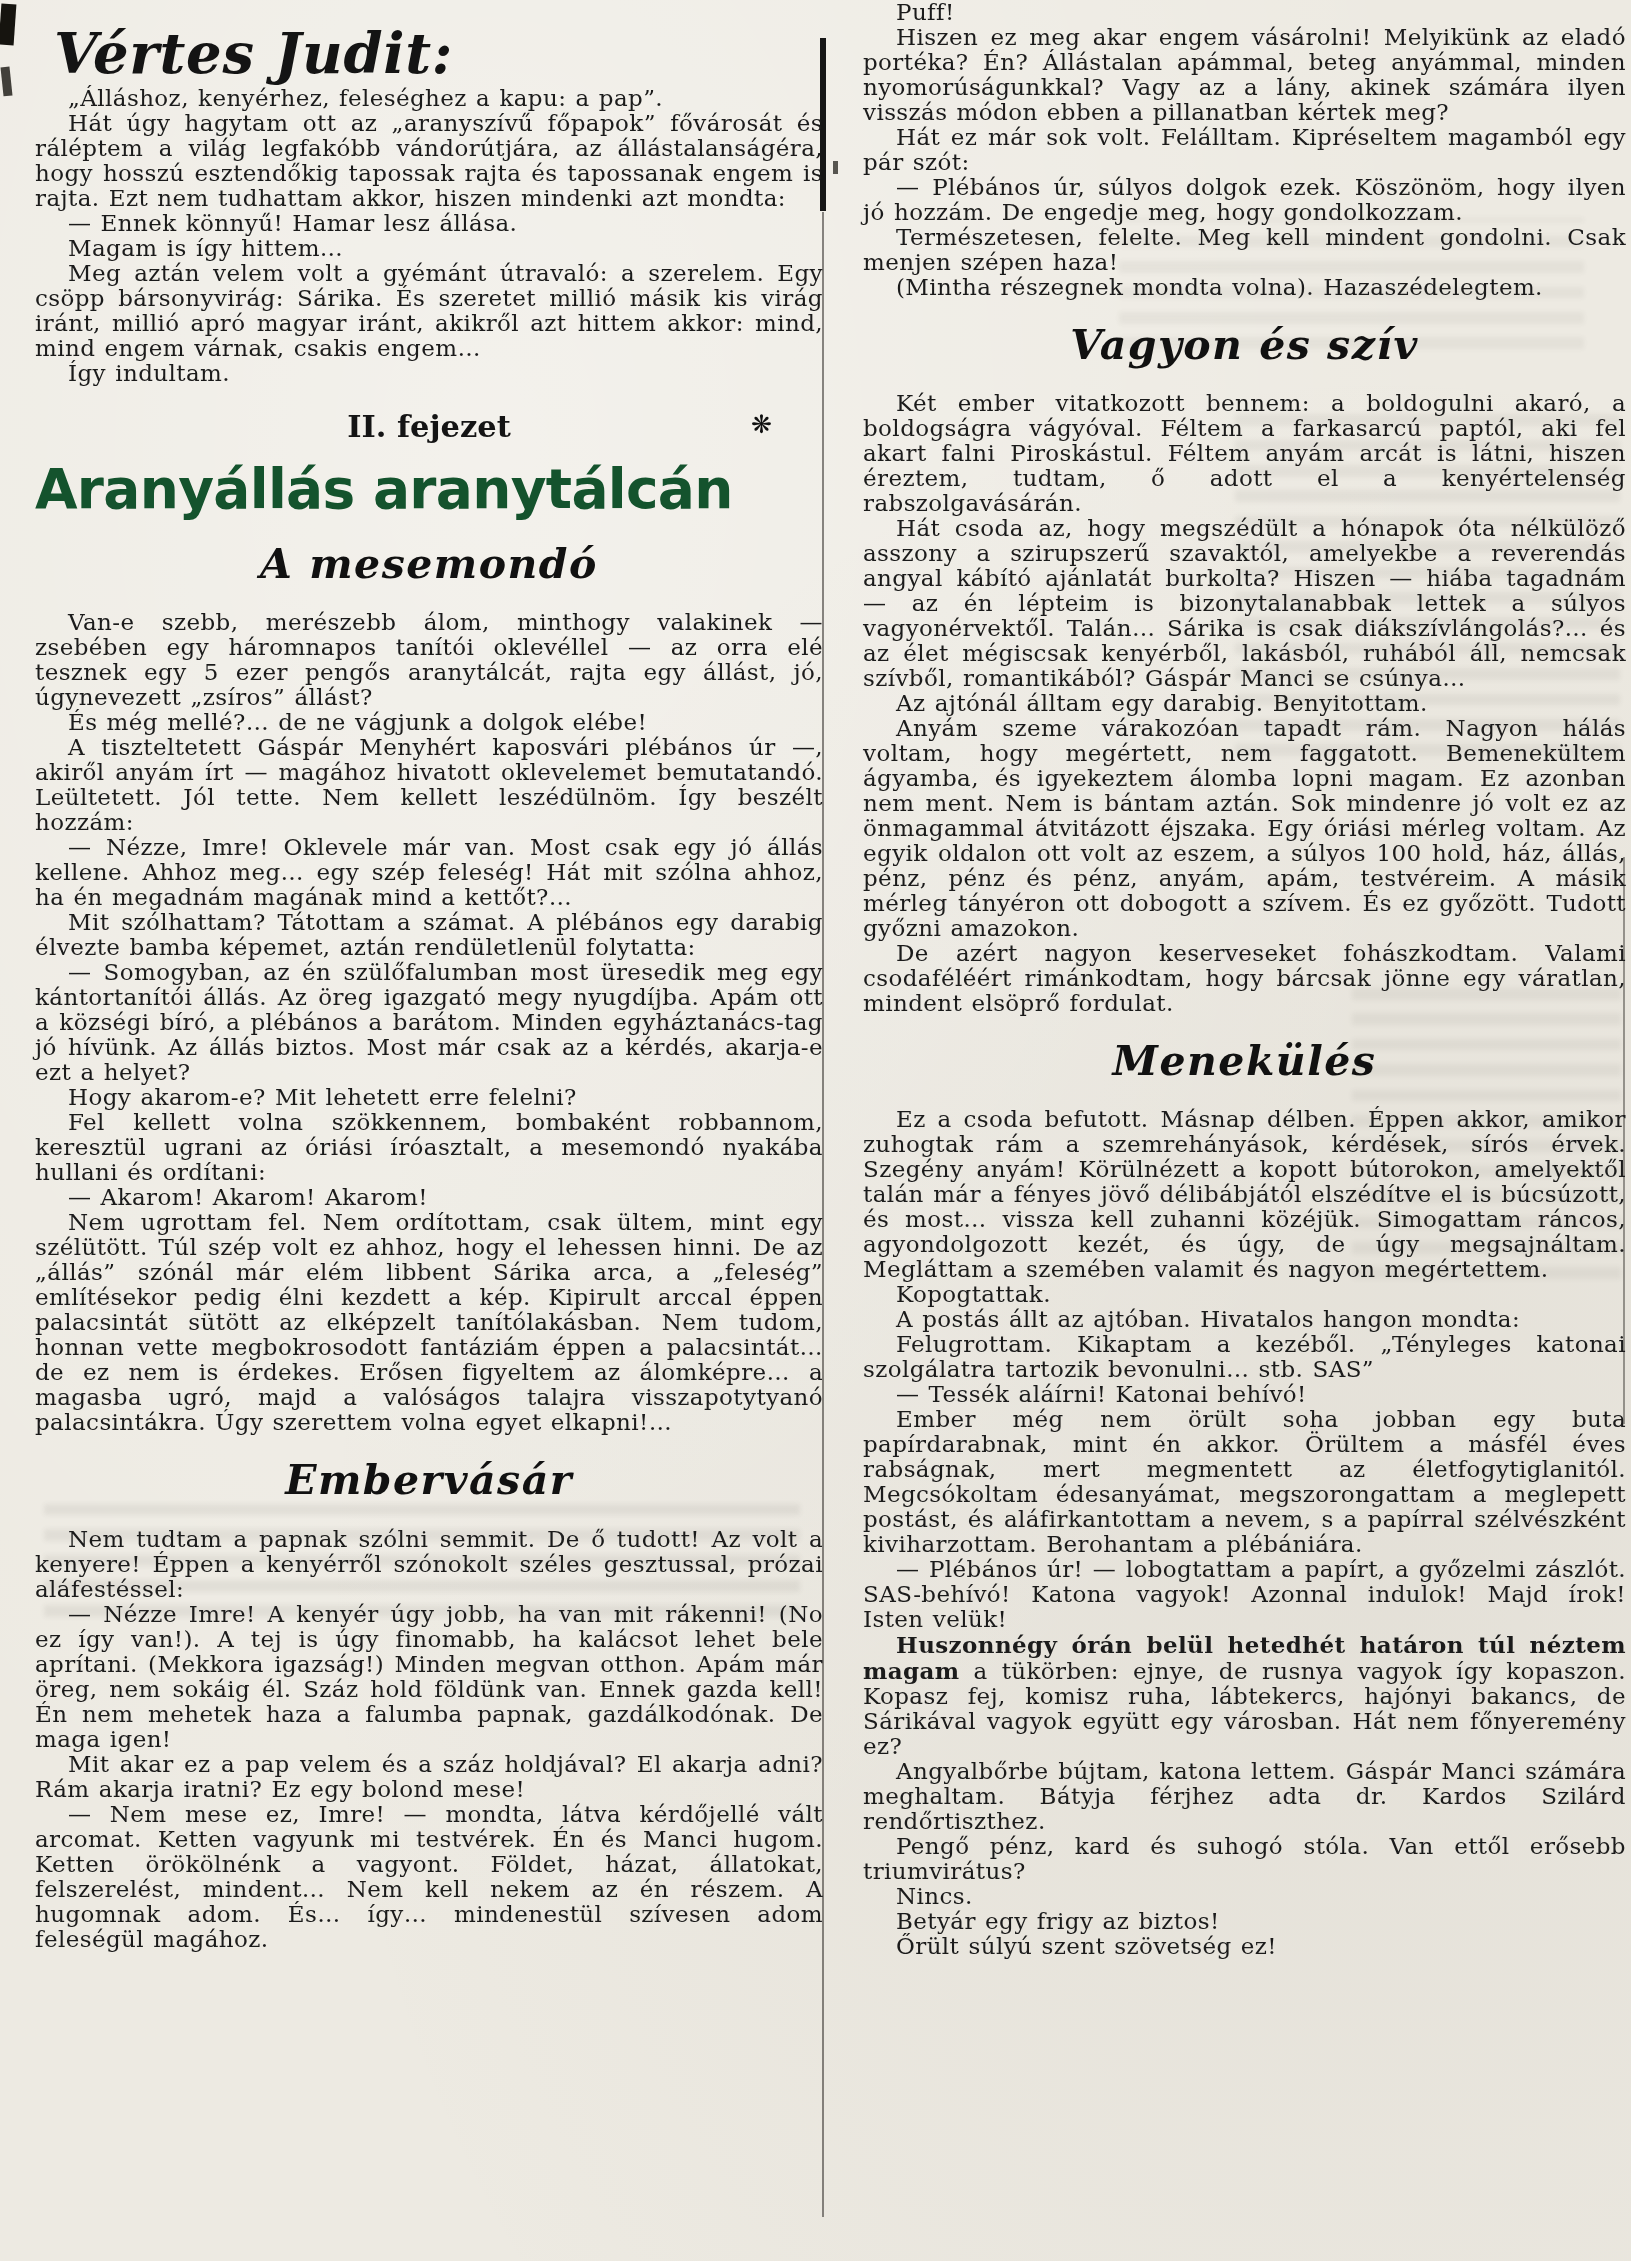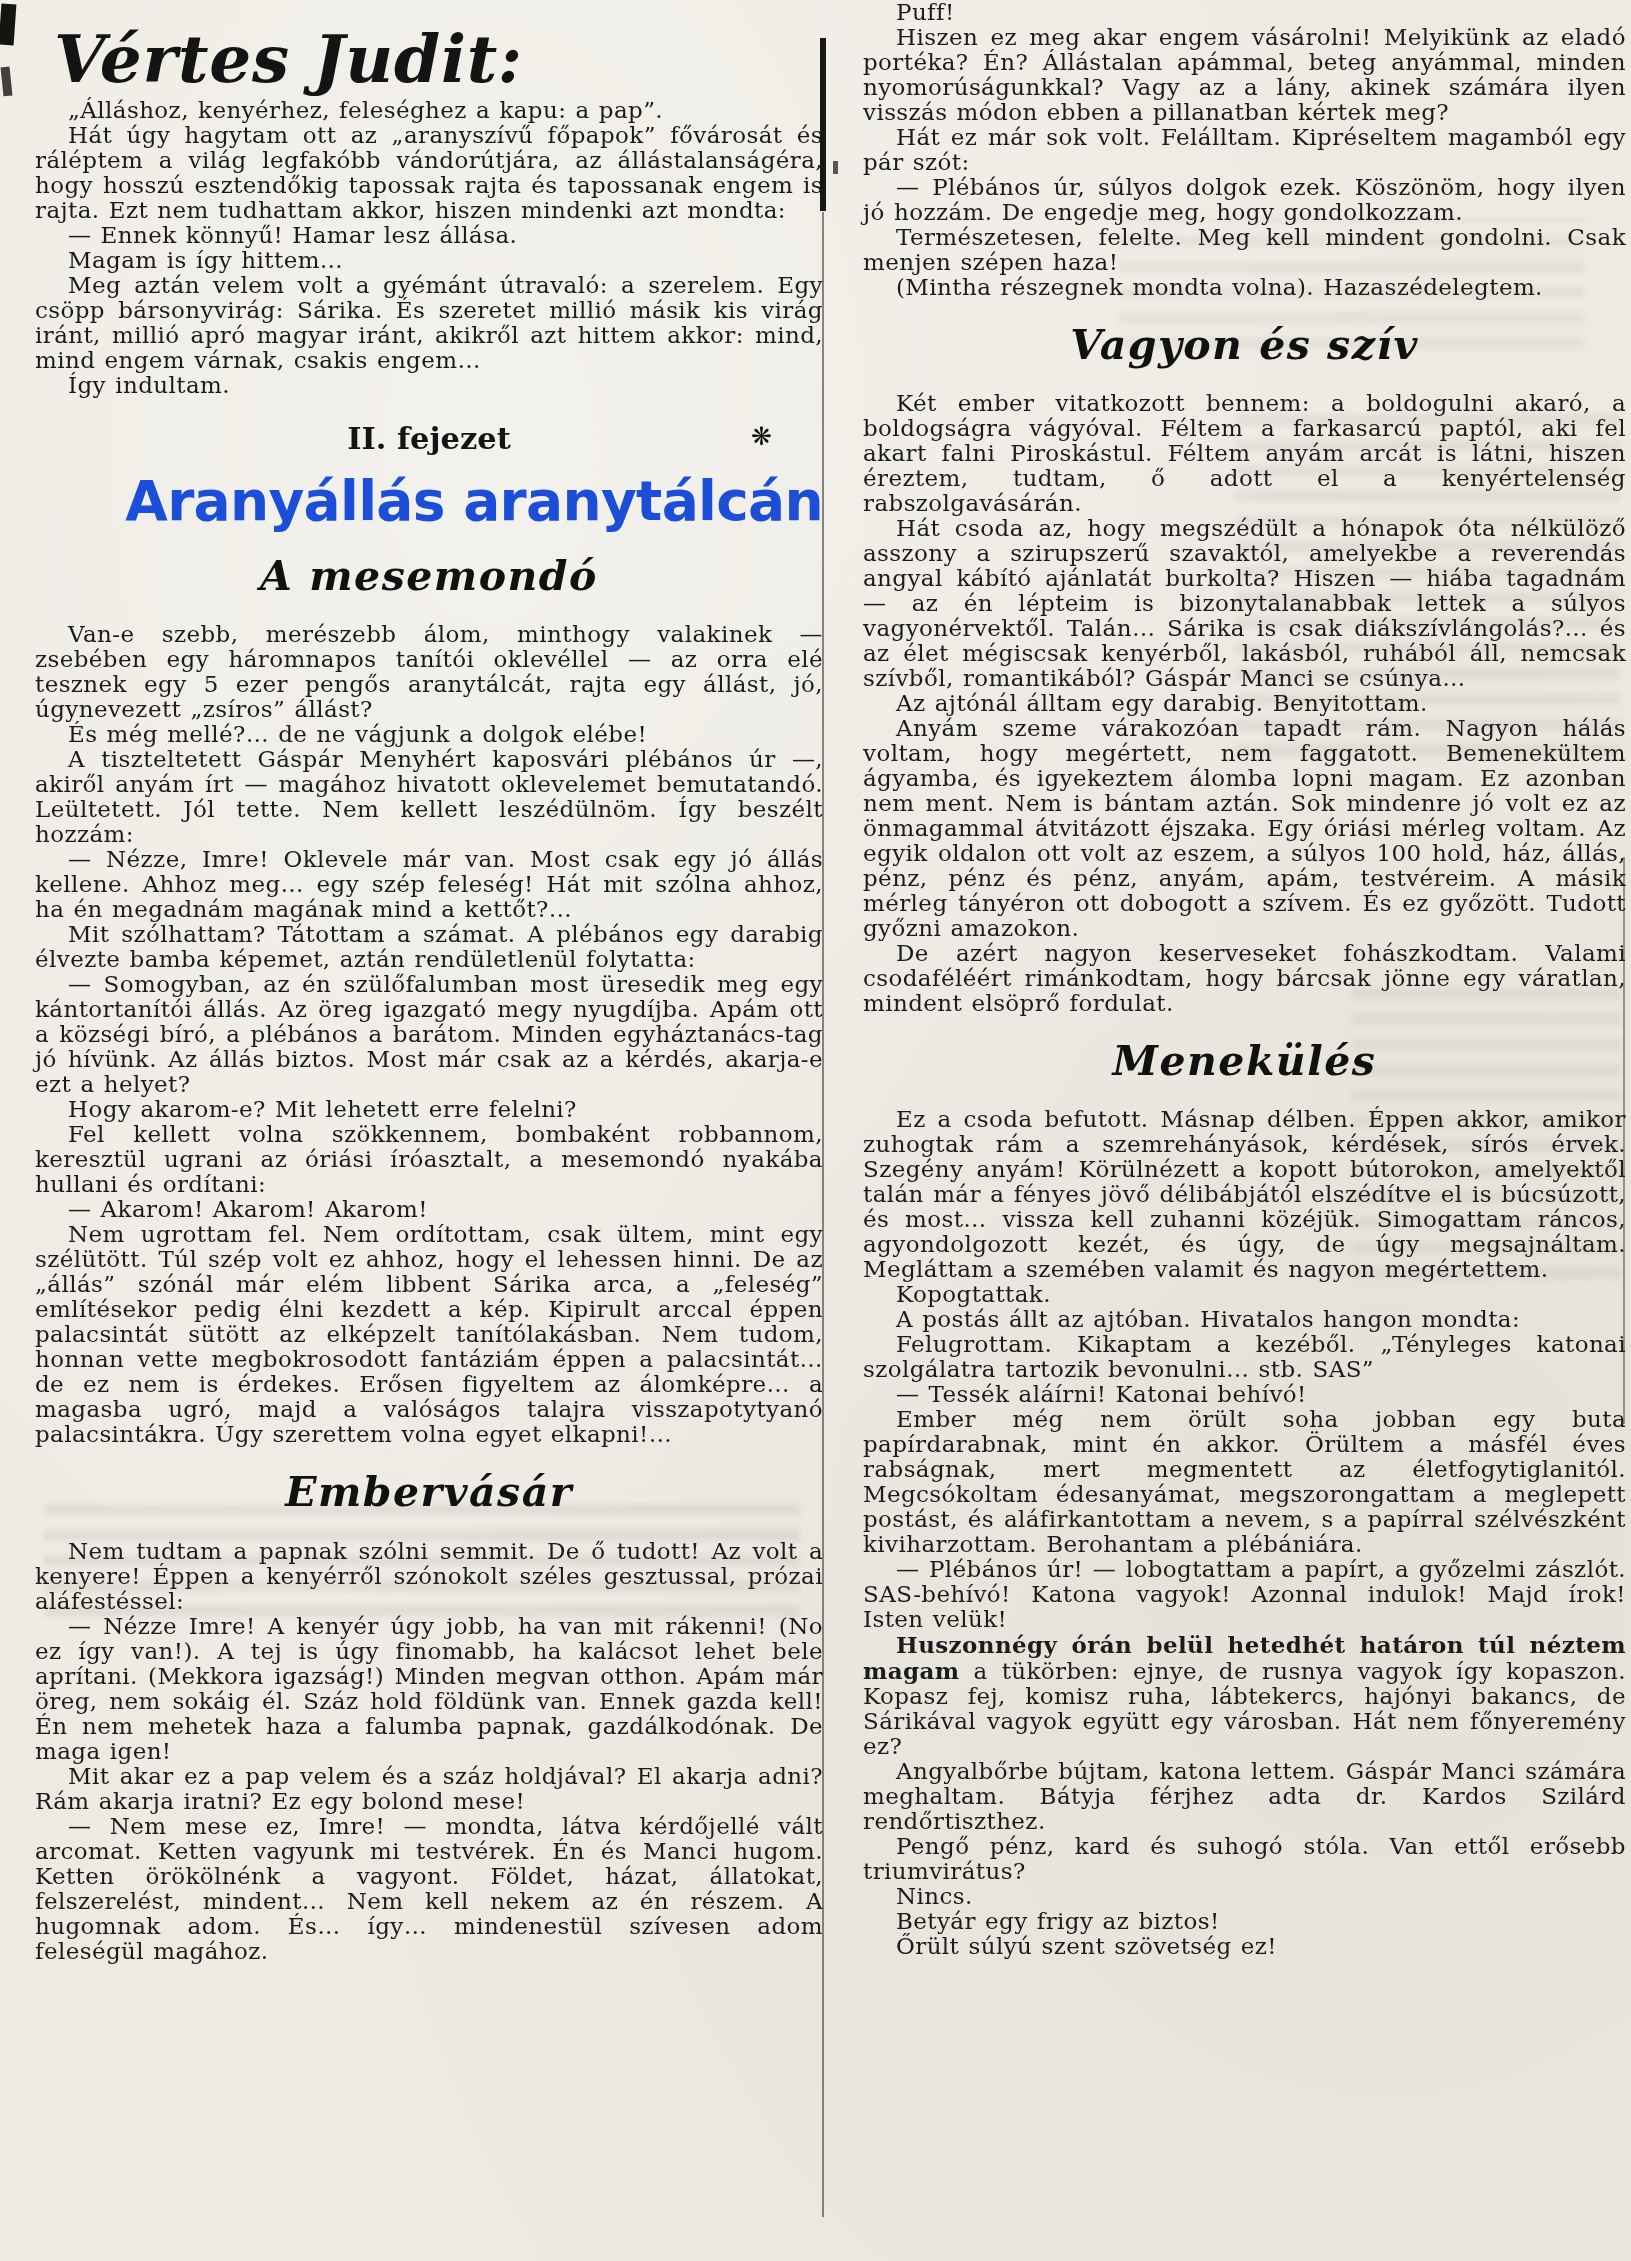--- a/index.html
+++ b/index.html
@@ -14,21 +14,21 @@
   .paper-shade{position:absolute;inset:0;pointer-events:none;
     background:
       radial-gradient(ellipse at 30% 20%, rgba(255,255,255,.35), rgba(0,0,0,0) 60%),
       radial-gradient(ellipse at 85% 70%, rgba(120,110,95,.08), rgba(0,0,0,0) 55%);
   }
   .col{position:absolute;}
   .col-left{left:35px;top:10.2px;width:788px;}
   .col-right{left:863px;top:0;width:763px;}
 
   .author{
-    font-size:66px;font-weight:bold;font-style:italic;
+    font-size:56px;font-weight:bold;font-style:italic;
     margin:10.2px 0 0 19px;letter-spacing:0.7px;color:#141414;
   }
   .title{
     margin:16px 0 25px 0;text-align:center;font-weight:bold;
     font-family:"DejaVu Sans","Liberation Sans",sans-serif;
     font-size:97px;line-height:1.05;color:#101010;
   }
   .title .tspan{display:inline-block;transform:scale(.92,1.08);transform-origin:center;}
 
   .para{
@@ -37,23 +37,23 @@
   }
   .chapter{
     position:relative;text-align:center;font-weight:bold;
     font-size:30.5px;margin:22px 0 10.2px 0;color:#141414;
   }
   .chapter .ornament{
     position:absolute;right:51px;top:1.5px;font-size:25px;color:#101010;
     font-family:"DejaVu Sans",sans-serif;
   }
   .big-heading{
-    margin:14.5px 0 5.8px 0;text-align:right;font-weight:bold;
+    margin:14.5px 0 5.8px 0;text-align:left;font-weight:bold;
     font-family:"DejaVu Sans","Liberation Sans",sans-serif;
-    font-size:55px;line-height:1.1;color:#1d4ed8;letter-spacing:-0.7px;
+    font-size:55px;line-height:1.1;color:#14532d;letter-spacing:-0.7px;
   }
   .section-title{
     margin:23px 0 23px 0;text-align:center;font-weight:bold;font-style:italic;
     font-size:41px;line-height:1.1;color:#111;letter-spacing:1.5px;
   }
   .para b{font-weight:bold;}
 
   
   .divider-top{position:absolute;left:820px;top:38px;width:5.8px;height:173px;background:#161616;}
   .divider{position:absolute;left:822px;top:212px;width:2.2px;height:2005px;background:rgba(45,42,38,.55);}

